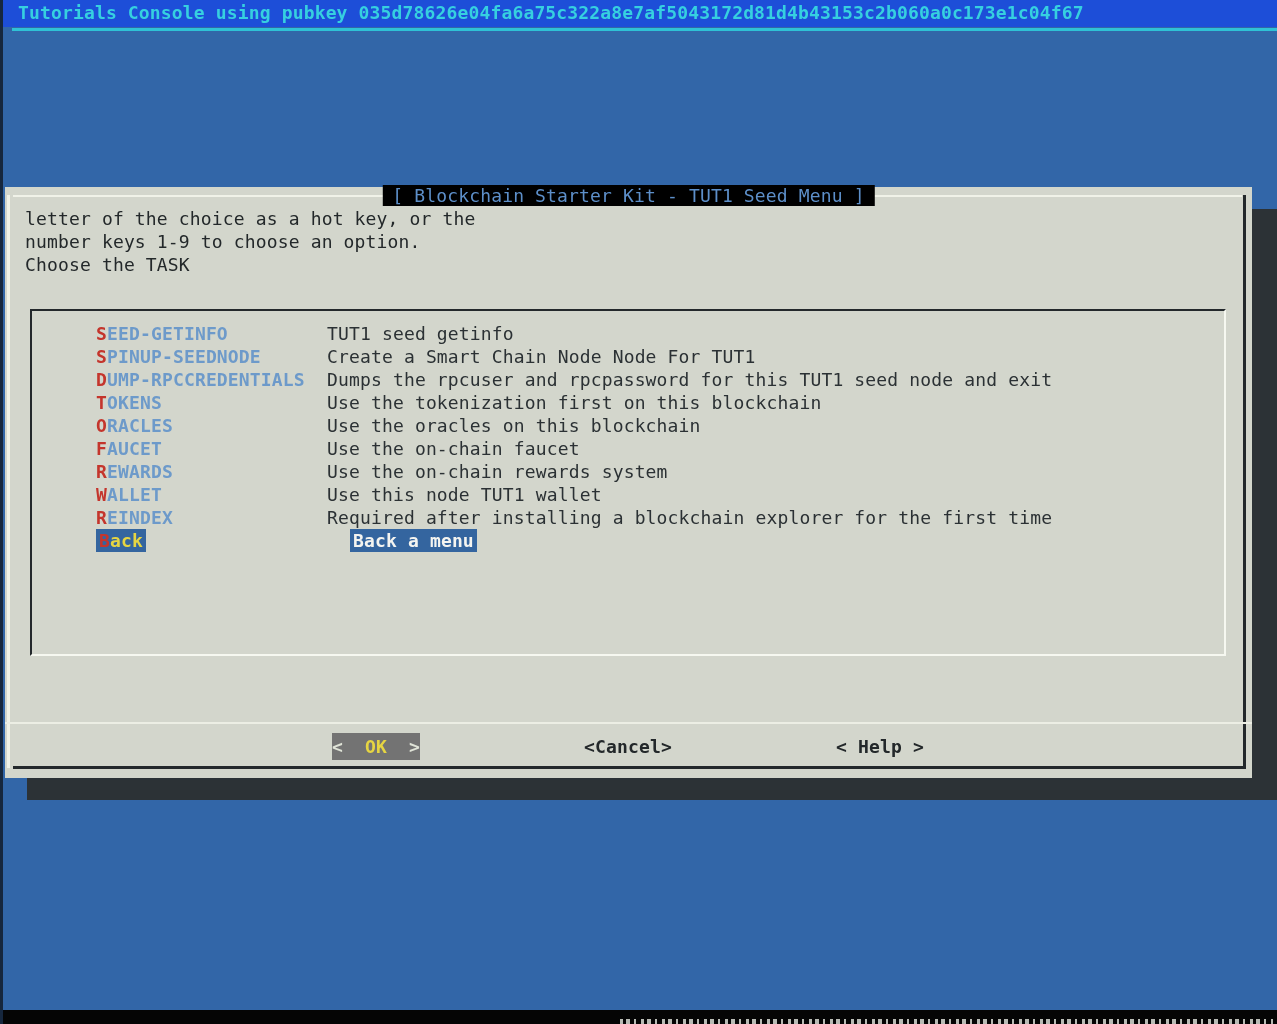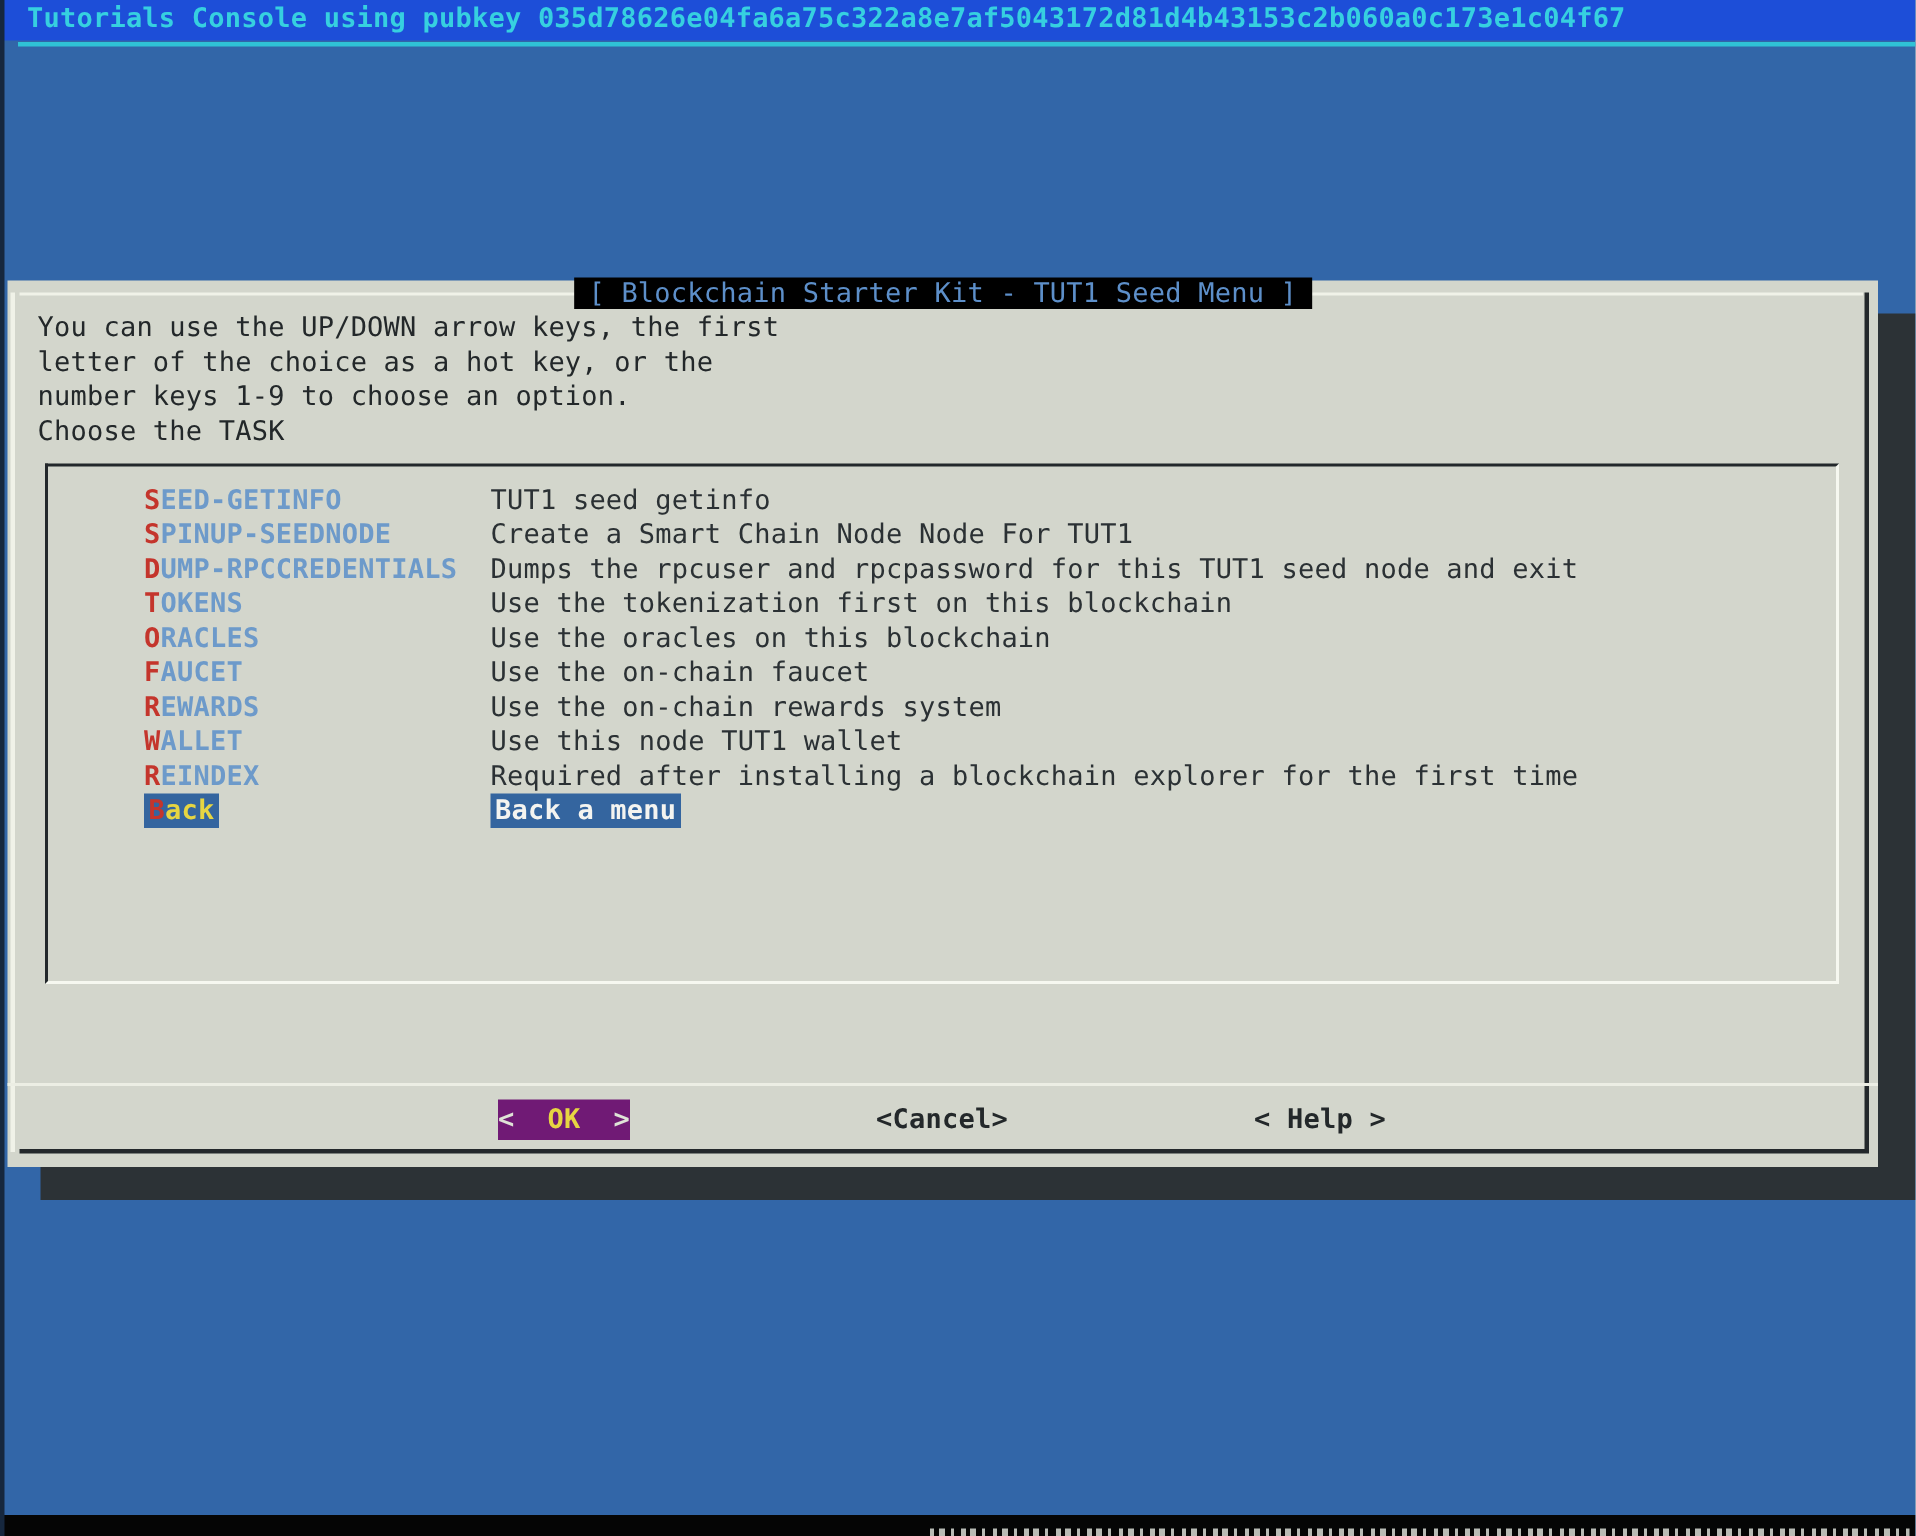--- a/index.html
+++ b/index.html
@@ -28,30 +28,30 @@
   
   .menu-box{position:absolute;left:25px;top:122px;width:1196px;height:347px;box-sizing:border-box;
     border:2px solid;border-color:#23282b #f6f8f0 #f6f8f0 #23282b;padding-top:11px;}
   .mrow{height:23px;line-height:23px;padding-left:64px;white-space:pre;}
   .mname{display:inline-block;width:231px;font-weight:bold;}
   .hot{color:#c4352c;}
   .rest{color:#6d9aca;}
   .mdesc{font-weight:400;color:#2b3134;}
   .mrow.sel .mtext{background:#34659f;padding:1px 3px;}
   .mrow.sel .rest{color:#e6d542;}
-  .mrow.sel .mdesc{background:#34659f;color:#f4f4f0;font-weight:bold;padding:1px 3px;}
+  .mrow.sel .mdesc{background:#34659f;color:#f4f4f0;font-weight:bold;padding:1px 3px;margin-left:23px;}
   
   .btn-sep{position:absolute;left:0;right:0;top:535px;height:2px;background:#eceee4;}
   .btn-row{position:absolute;left:0;top:546px;width:100%;height:28px;}
   .btn{position:absolute;height:27px;line-height:27px;white-space:pre;font-weight:bold;cursor:default;}
   .btn:nth-child(1){left:327px;}
   .btn:nth-child(2){left:579px;}
   .btn:nth-child(3){left:831px;}
   .btn .pre,.btn .suf,.btn .lbl{color:#23282a;}
-  .btn.bsel{background:#701a75;}
+  .btn.bsel{background:#737373;}
   .btn.bsel .pre,.btn.bsel .suf{color:#dfe3d7;}
   .btn.bsel .lbl{color:#e6d542;}
   
   .bottom-bar{position:absolute;left:0;bottom:0;width:100%;height:14px;background:#050505;z-index:4;}
   .clipped{position:absolute;left:620px;right:4px;bottom:0;height:5px;opacity:.85;
     background:repeating-linear-gradient(90deg,#d8dbd4 0 3px,transparent 3px 6px,#d8dbd4 6px 10px,transparent 10px 14px,#d8dbd4 14px 16px,transparent 16px 21px);}
 </style>
 </head>
 <body>
 
@@ -66,21 +66,20 @@
 
 <div class="dialog">
   <div class="b-top"></div>
   <div class="b-left"></div>
   <div class="b-right"></div>
   <div class="b-bottom"></div>
 
   <div class="dialog-title">[ Blockchain Starter Kit - TUT1 Seed Menu ]</div>
 
   <div class="instructions">
-      <div>You can use the UP/DOWN arrow keys, the first</div>
       <div>letter of the choice as a hot key, or the</div>
       <div>number keys 1-9 to choose an option.</div>
       <div>Choose the TASK</div>
     </div>
 
   <div class="menu-box">
       <div class="mrow"><span class="mname"><span class="mtext"><span class="hot">S</span><span class="rest">EED-GETINFO</span></span></span><span class="mdesc">TUT1 seed getinfo</span></div>
       <div class="mrow"><span class="mname"><span class="mtext"><span class="hot">S</span><span class="rest">PINUP-SEEDNODE</span></span></span><span class="mdesc">Create a Smart Chain Node Node For TUT1</span></div>
       <div class="mrow"><span class="mname"><span class="mtext"><span class="hot">D</span><span class="rest">UMP-RPCCREDENTIALS</span></span></span><span class="mdesc">Dumps the rpcuser and rpcpassword for this TUT1 seed node and exit</span></div>
       <div class="mrow"><span class="mname"><span class="mtext"><span class="hot">T</span><span class="rest">OKENS</span></span></span><span class="mdesc">Use the tokenization first on this blockchain</span></div>

